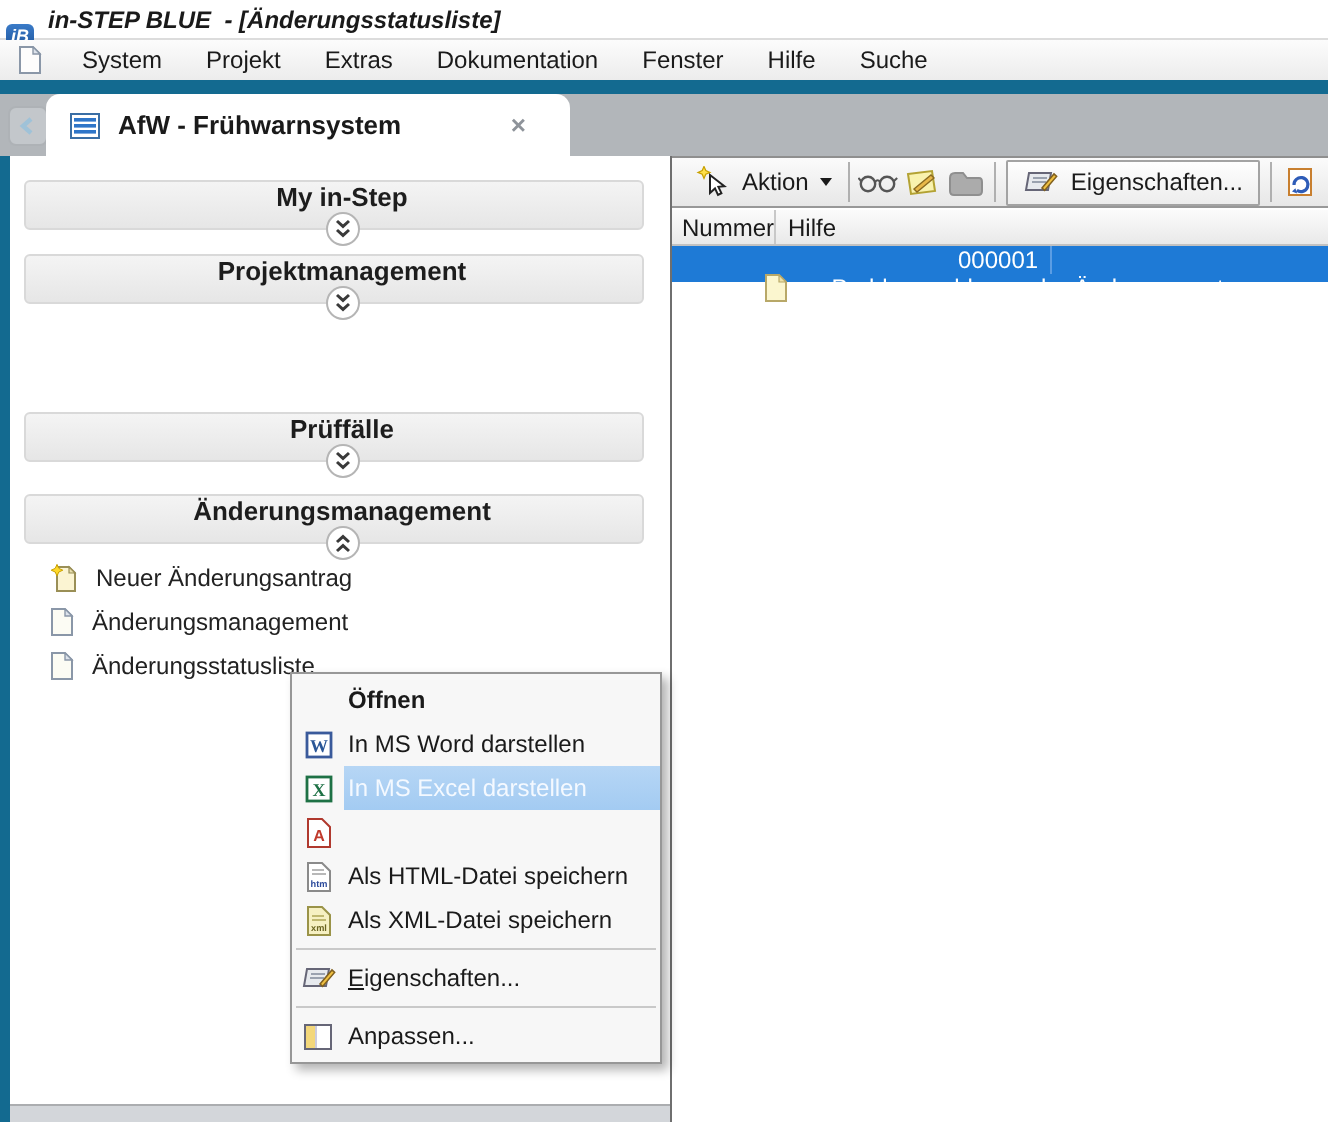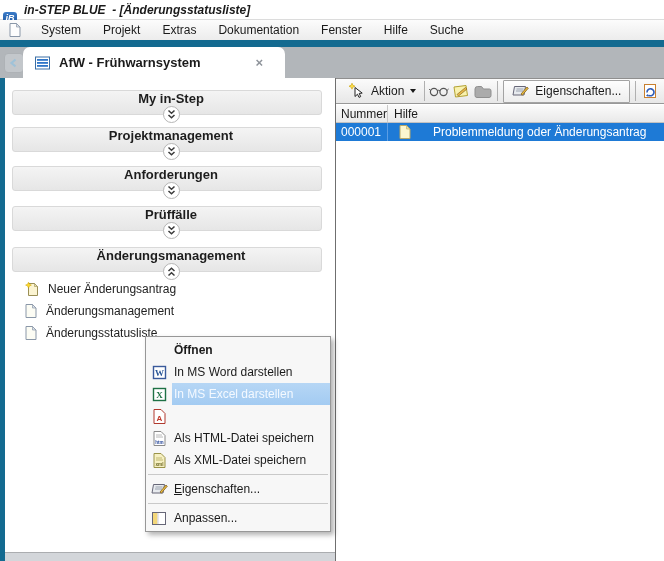--- a/index.html
+++ b/index.html
@@ -55,21 +55,21 @@
   .caret{width:0;height:0;border-left:3.5px solid transparent;border-right:3.5px solid transparent;
     border-top:4px solid #1a1a1a;margin-left:2px;}
   .propbtn{border:1px solid #a3a3a3;background:linear-gradient(#fefefe,#ededed);height:21px;
     display:flex;align-items:center;gap:6px;padding:0 8px;margin:0 2px;border-radius:1px;}
   
   .gridheader{position:absolute;top:27px;left:0;right:0;height:17px;display:flex;align-items:center;
     background:linear-gradient(#fbfbfb,#e9e9e9);border-bottom:1px solid #c2c2c2;}
   .hcell-nummer{width:52px;padding-left:5px;border-right:1px solid #c8c8c8;box-sizing:border-box;height:17px;display:flex;align-items:center;}
   .hcell-name{flex:1;padding-left:6px;height:17px;display:flex;align-items:center;}
   .gridrow{position:absolute;top:45px;left:0;right:0;height:18px;background:#1e7ad6;color:#fff;
-    display:flex;align-items:center;}
+    display:flex;align-items:center;flex-direction:column;}
   .rcell-nummer{width:52px;padding-left:5px;border-right:1px solid #5b9de4;box-sizing:border-box;height:18px;display:flex;align-items:center;}
   .rcell-name{flex:1;display:flex;align-items:center;gap:22px;padding-left:11px;height:14px;}
   
   .ctxmenu{position:absolute;left:145px;top:336px;width:186px;background:#f7f7f7;
     border:1px solid #979797;box-shadow:3px 3px 5px rgba(0,0,0,0.30);padding:2px 0;box-sizing:border-box;z-index:10;}
   .ctxitem{height:22px;display:flex;align-items:center;}
   .ctxgutter{width:26px;flex:0 0 auto;display:grid;place-items:center;}
   .ctxlabelwrap{flex:1;height:22px;display:flex;align-items:center;padding-left:2px;}
   .ctxitem.bold .ctxlabelwrap{font-weight:bold;}
   .ctxitem.hl .ctxlabelwrap{background:linear-gradient(#b6d6f5,#a3cbf2);color:#f4f9ff;}
@@ -143,30 +143,20 @@
       <span class="seclabel">Projektmanagement</span>
       <span class="chevbtn">
         <svg width="17" height="17" viewBox="0 0 17 17">
             <circle cx="8.5" cy="8.5" r="8" fill="#fff" stroke="#b5b5b5"></circle>
             <polyline points="5.5,4.5 8.5,7.2 11.5,4.5" fill="none" stroke="#3a3a3a" stroke-width="1.5"></polyline>
             <polyline points="5.5,9 8.5,11.7 11.5,9" fill="none" stroke="#3a3a3a" stroke-width="1.5"></polyline>
           </svg>
       </span>
     </div>
 
-    <div class="secbar sec3">
-      <span class="seclabel">Anforderungen</span>
-      <span class="chevbtn">
-        <svg width="17" height="17" viewBox="0 0 17 17">
-            <circle cx="8.5" cy="8.5" r="8" fill="#fff" stroke="#b5b5b5"></circle>
-            <polyline points="5.5,4.5 8.5,7.2 11.5,4.5" fill="none" stroke="#3a3a3a" stroke-width="1.5"></polyline>
-            <polyline points="5.5,9 8.5,11.7 11.5,9" fill="none" stroke="#3a3a3a" stroke-width="1.5"></polyline>
-          </svg>
-      </span>
-    </div>
 
     <div class="secbar sec4">
       <span class="seclabel">Prüffälle</span>
       <span class="chevbtn">
         <svg width="17" height="17" viewBox="0 0 17 17">
             <circle cx="8.5" cy="8.5" r="8" fill="#fff" stroke="#b5b5b5"></circle>
             <polyline points="5.5,4.5 8.5,7.2 11.5,4.5" fill="none" stroke="#3a3a3a" stroke-width="1.5"></polyline>
             <polyline points="5.5,9 8.5,11.7 11.5,9" fill="none" stroke="#3a3a3a" stroke-width="1.5"></polyline>
           </svg>
       </span>

